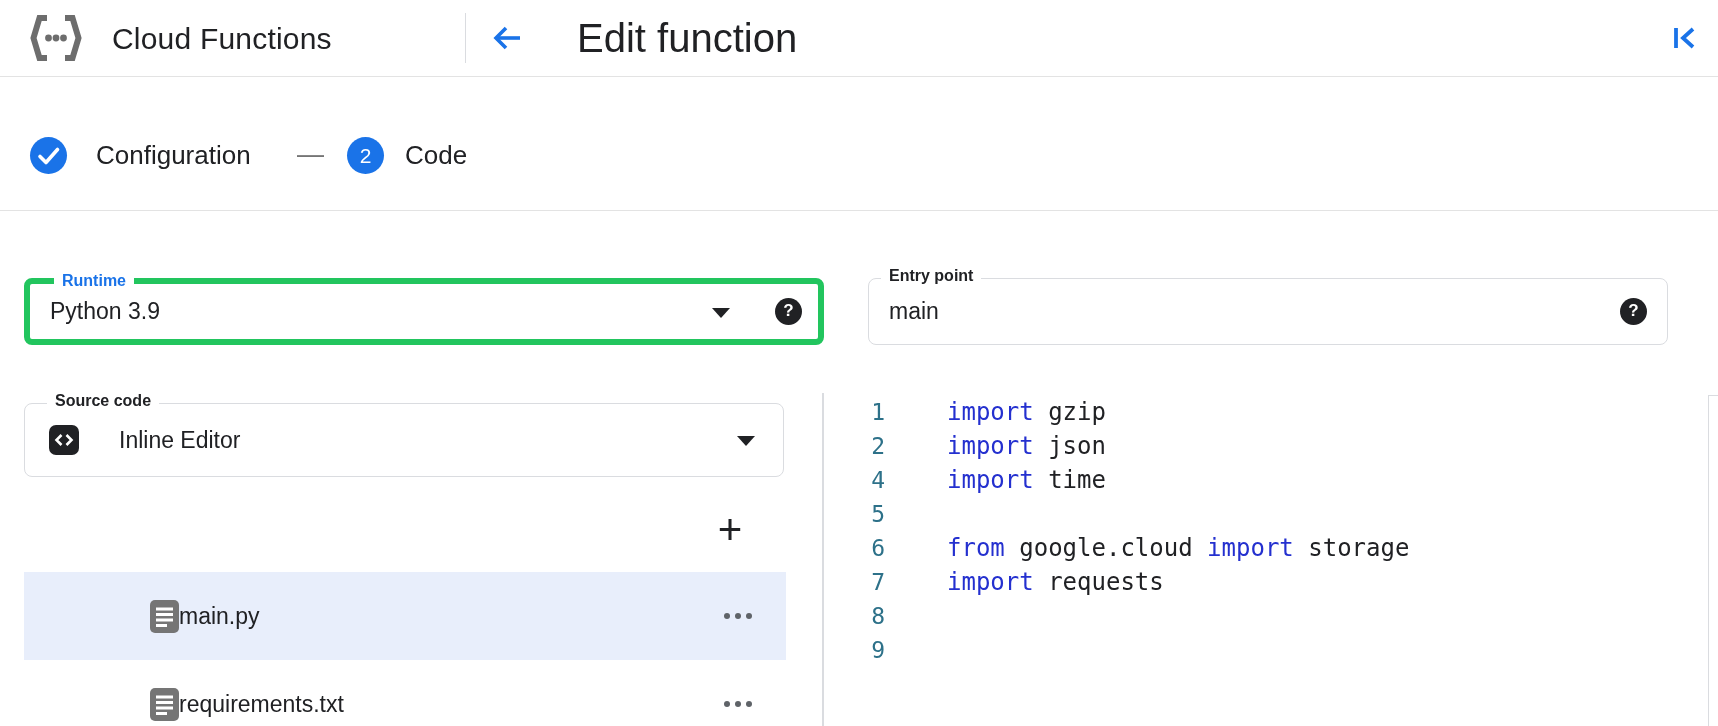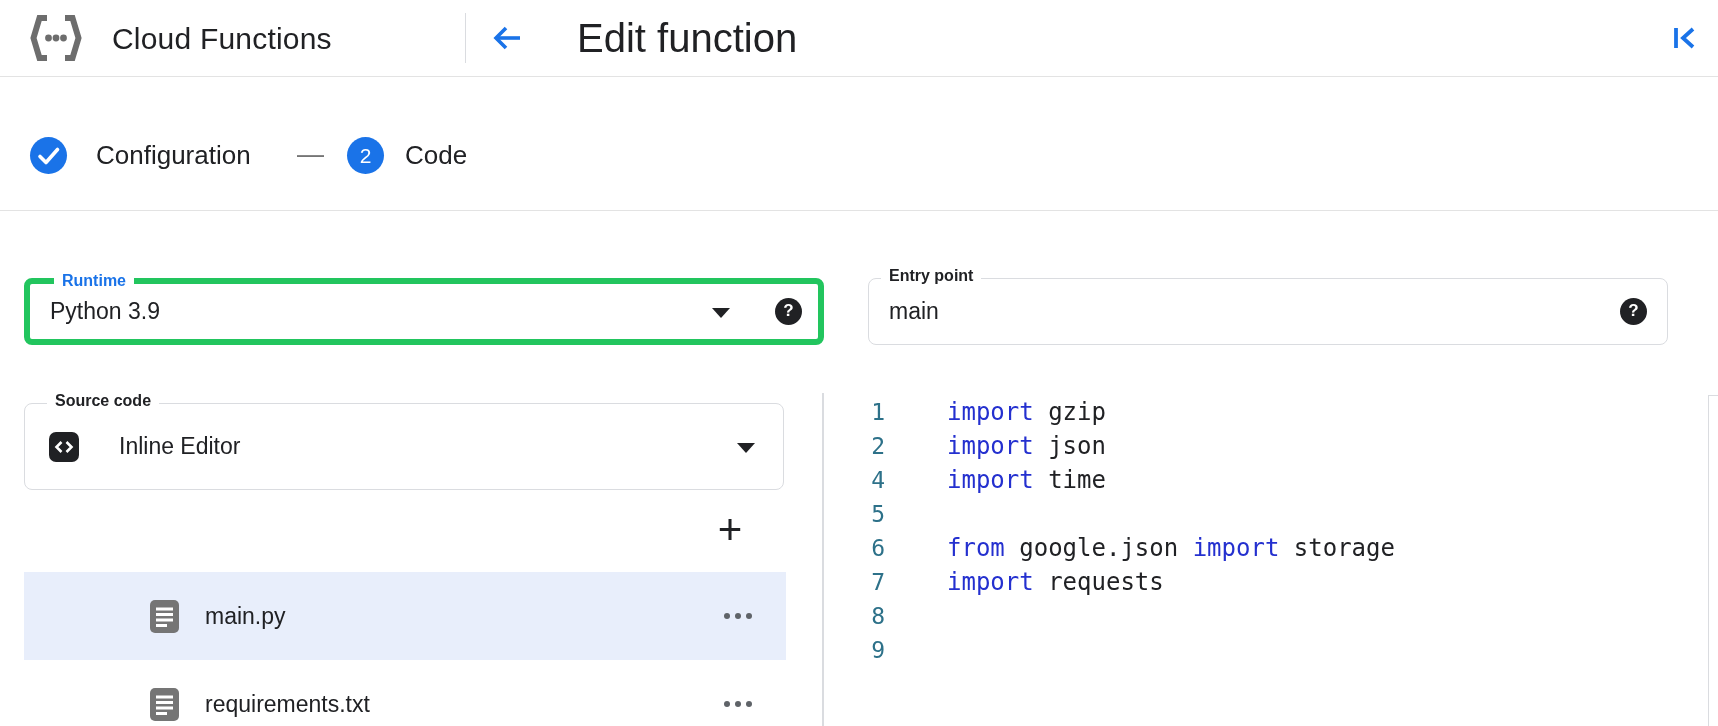--- a/index.html
+++ b/index.html
@@ -37,33 +37,33 @@
   #runtime-field { left:24px; top:278px; width:800px; height:67px; border:6px solid #22c55e; }
   #runtime-field .label-chip { left:24px; color:#1a73e8; }
   #runtime-field .caret { right:88px; }
   #runtime-field .help { right:16px; }
 
   #entry-field { left:868px; top:278px; width:800px; height:67px; border:1px solid #dadce0; }
   #entry-field .label-chip { left:12px; color:#202124; }
   #entry-field input { position:absolute; left:20px; top:0; width:700px; height:100%; border:none; outline:none; font-family:"Liberation Sans",sans-serif; font-size:23px; color:#202124; background:transparent; }
   #entry-field .help { right:20px; }
 
-  #source-field { left:24px; top:403px; width:760px; height:87px; border:1px solid #dadce0; }
+  #source-field { left:24px; top:403px; width:760px; height:74px; border:1px solid #dadce0; }
   #source-field .label-chip { left:22px; color:#202124; }
   #source-field .code-badge { position:absolute; left:24px; top:50%; margin-top:-15px; }
   #source-field .value { left:94px; }
   #source-field .caret { right:28px; }
 
   
   .add-file-btn { position:absolute; left:704px; top:504px; width:52px; height:52px; background:none; border:none; font-size:42px; font-weight:400; color:#202124; display:flex; align-items:center; justify-content:center; cursor:pointer; line-height:1; }
   .file-list { position:absolute; left:24px; top:572px; width:762px; }
   .file-row { position:relative; height:88px; display:flex; align-items:center; cursor:pointer; }
   .file-row.selected { background:#e8eefb; }
   .doc-icon { margin-left:126px; flex:0 0 auto; }
-  .file-name { margin-left:26px; font-size:23px; color:#202124; }
+  .file-name { font-size:23px; color:#202124; }
   .more-btn { position:absolute; right:26px; top:50%; margin-top:-16px; width:44px; height:32px; background:none; border:none; display:flex; align-items:center; justify-content:center; gap:5px; cursor:pointer; }
   .more-btn i { width:6px; height:6px; border-radius:50%; background:#5f6368; }
 
   
   .editor-divider { position:absolute; left:822px; top:393px; width:2px; height:333px; background:#dadce0; }
   .editor { position:absolute; left:830px; top:395px; width:870px; }
   .code-line { height:34px; line-height:34px; white-space:pre; font-family:"DejaVu Sans Mono", monospace; font-size:24px; }
   .ln { display:inline-block; width:55px; text-align:right; color:#2d7189; font-size:23px; vertical-align:top; }
   .code-text { margin-left:62px; color:#202124; }
   .kw { color:#2430cf; }
@@ -179,21 +179,21 @@
         </button>
       </div>
     </div>
 
   <div class="editor-divider"></div>
   <div class="editor">
       <div class="code-line"><span class="ln">1</span><span class="code-text"><span class="kw">import</span><span> gzip</span></span></div>
       <div class="code-line"><span class="ln">2</span><span class="code-text"><span class="kw">import</span><span> json</span></span></div>
       <div class="code-line"><span class="ln">4</span><span class="code-text"><span class="kw">import</span><span> time</span></span></div>
       <div class="code-line"><span class="ln">5</span><span class="code-text"></span></div>
-      <div class="code-line"><span class="ln">6</span><span class="code-text"><span class="kw">from</span><span> google.json </span><span class="kw">import</span><span> storage</span></span></div>
+      <div class="code-line"><span class="ln">6</span><span class="code-text"><span class="kw">from</span><span> google.cloud </span><span class="kw">import</span><span> storage</span></span></div>
       <div class="code-line"><span class="ln">7</span><span class="code-text"><span class="kw">import</span><span> requests</span></span></div>
       <div class="code-line"><span class="ln">8</span><span class="code-text"></span></div>
       <div class="code-line"><span class="ln">9</span><span class="code-text"></span></div>
     </div>
   <div class="scroll-edge-v"></div>
   <div class="scroll-edge-h"></div>
 
 </div>
 
 </body></html>

